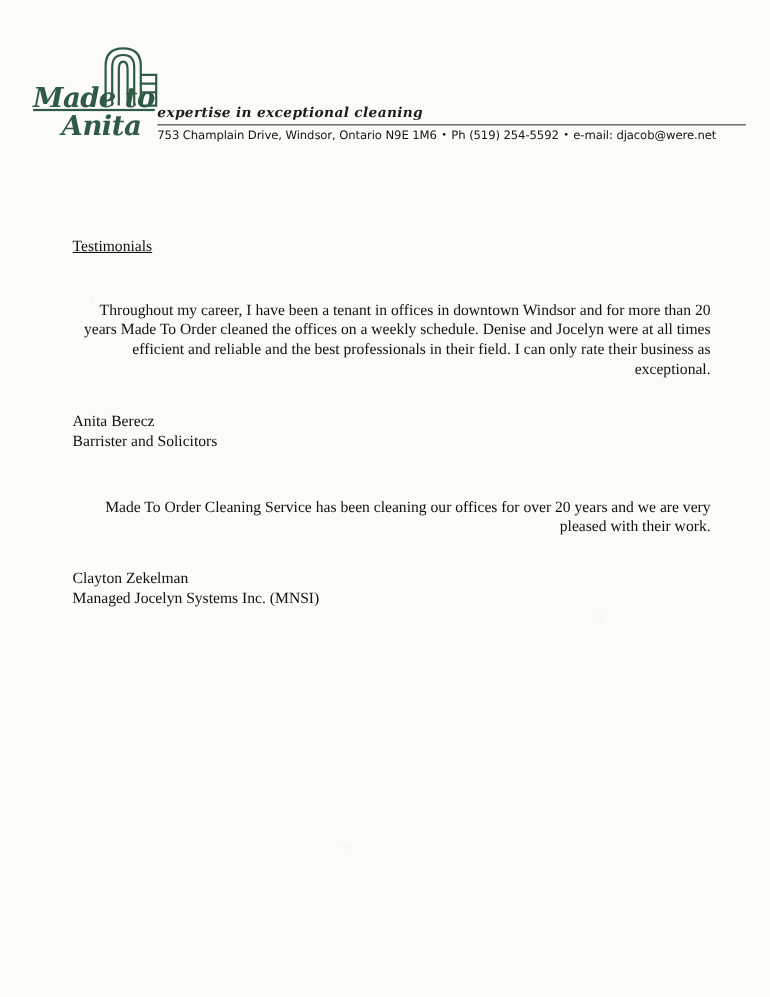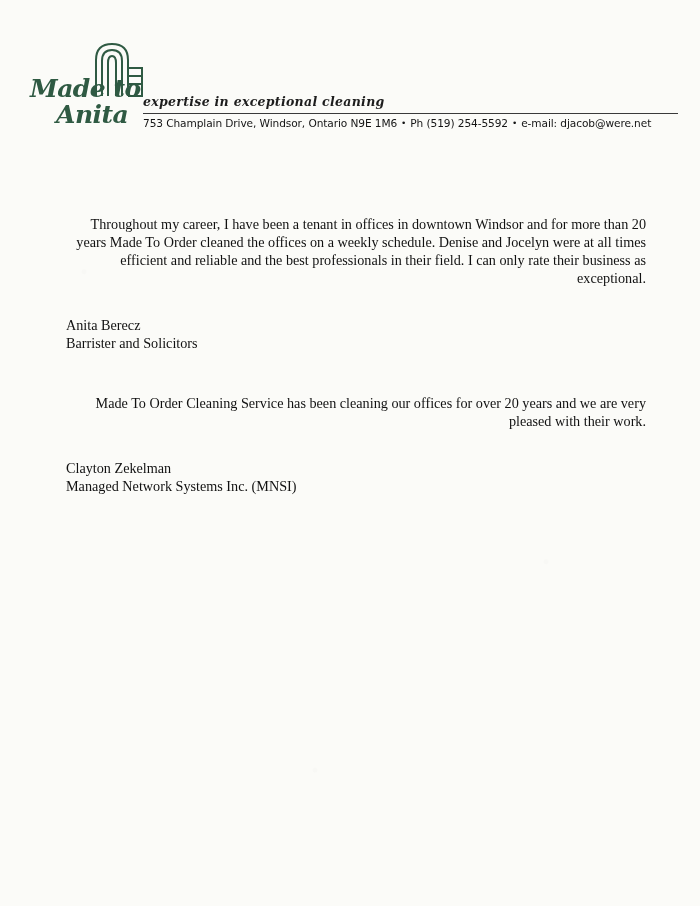--- a/index.html
+++ b/index.html
@@ -55,20 +55,21 @@
     font-family: "DejaVu Serif", serif;
     font-weight: bold;
     font-style: italic;
     font-size: 25px;
     line-height: 26px;
     letter-spacing: -0.5px;
   }
   .logo-line1 {
     display: block;
     padding-left: 2px;
+    text-decoration: underline;
   }
   .logo-line2 {
     display: block;
     padding-left: 28px;
   }
   .tagline {
     position: absolute;
     left: 143px;
     top: 64px;
     color: #1d1d1d;
@@ -157,29 +158,30 @@
 
     <div class="rule"></div>
 
     <div class="contact">
       <span>753 Champlain Drive, Windsor, Ontario N9E 1M6</span><span class="dot">•</span><span>Ph (519) 254-5592</span><span class="dot">•</span><span>e-mail: djacob@were.net</span>
     </div>
   </div>
 
   <div class="content">
 
+    <div class="doc-title">Testimonials</div>
 
     <p class="para">Throughout my career, I have been a tenant in offices in downtown Windsor and for more than 20 years Made To Order cleaned the offices on a weekly schedule. Denise and Jocelyn were at all times efficient and reliable and the best professionals in their field.  I can only rate their business as exceptional.</p>
     <div class="sig-block">
       <span class="sig-line">Anita Berecz</span>
       <span class="sig-line">Barrister and Solicitors</span>
     </div>
 
     <div class="spacer-big"></div>
 
     <p class="para">Made To Order Cleaning Service has been cleaning our offices for over 20 years and we are very pleased with their work.</p>
     <div class="sig-block">
       <span class="sig-line">Clayton Zekelman</span>
-      <span class="sig-line">Managed Network Systems Inc. (MNSI)</span>
+      <span class="sig-line">Managed Jocelyn Systems Inc. (MNSI)</span>
     </div>
 
   </div>
 </div>
 
 </body></html>

